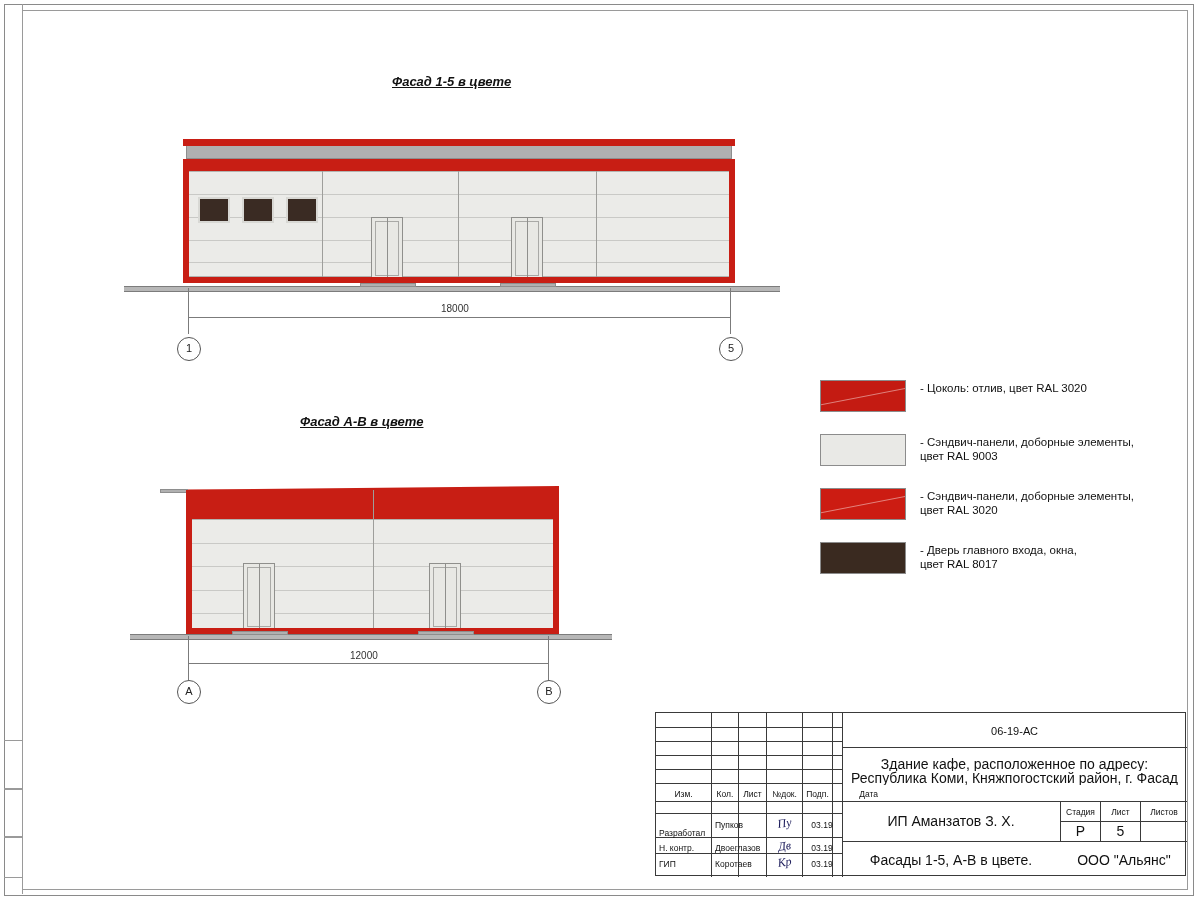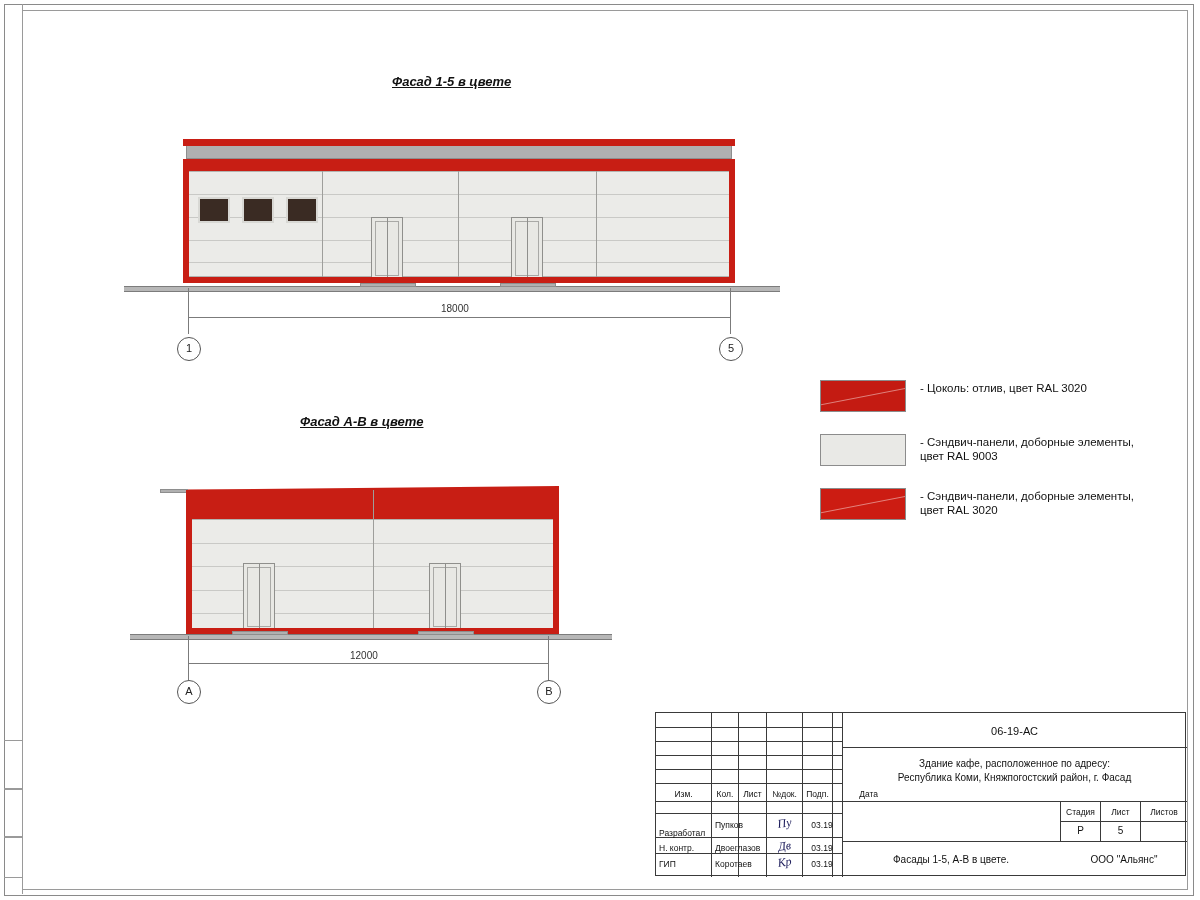--- a/index.html
+++ b/index.html
@@ -218,21 +218,21 @@
     line-height: 10px;
   }
   .tb-cell.left {
     justify-content: flex-start;
     padding-left: 3px;
   }
   .tb-code {
     font-size: 11px;
   }
   .tb-mid {
-    font-size: 10px;
+    font-size: 14px;
   }
   .sig {
     font-family: "Liberation Serif", serif;
     font-style: italic;
     font-size: 12px;
     color: #1b1b5a;
     transform: rotate(-8deg);
   }
 </style>
 </head>
@@ -355,20 +355,25 @@
       <div class="legend-swatch" style="background:#e9e9e6;"></div>
       <div class="legend-label" style="white-space:pre-line;">- Сэндвич-панели, доборные элементы,
 цвет RAL 9003</div>
     </div>
     <div class="legend-row">
       <div class="legend-swatch" style="background:#cc1c12;">
         <div class="diag"></div>
       </div>
       <div class="legend-label" style="white-space:pre-line;">- Сэндвич-панели, доборные элементы,
 цвет RAL 3020</div>
+    </div>
+    <div class="legend-row">
+      <div class="legend-swatch" style="background:#3a2a20;"></div>
+      <div class="legend-label" style="white-space:pre-line;">- Дверь главного входа, окна,
+цвет RAL 8017</div>
     </div>
   </div>
 
   <div class="titleblock">
 
     <div class="tb-line" style="left:55px; top:0; width:1px; height:164px;"></div>
     <div class="tb-line" style="left:82px; top:0; width:1px; height:164px;"></div>
     <div class="tb-line" style="left:110px; top:0; width:1px; height:164px;"></div>
     <div class="tb-line" style="left:146px; top:0; width:1px; height:164px;"></div>
     <div class="tb-line" style="left:176px; top:0; width:1px; height:164px;"></div>
@@ -415,20 +420,21 @@
     <div class="tb-cell left" style="left:0; top:128px; width:55px; height:14px;text-align:center;">Н. контр.</div>
     <div class="tb-cell left" style="left:56px; top:128px; width:54px; height:14px;">Двоеглазов</div>
     <div class="tb-cell sig" style="left:111px; top:126px; width:35px; height:14px;">Дв</div>
     <div class="tb-cell" style="left:147px; top:128px; width:38px; height:14px;">03.19</div>
 
     <div class="tb-cell left" style="left:0; top:144px; width:55px; height:14px;">ГИП</div>
     <div class="tb-cell left" style="left:56px; top:144px; width:54px; height:14px;">Коротаев</div>
     <div class="tb-cell sig" style="left:111px; top:142px; width:35px; height:14px;">Кр</div>
     <div class="tb-cell" style="left:147px; top:144px; width:38px; height:14px;">03.19</div>
 
+    <div class="tb-cell tb-mid" style="left:186px; top:96px; width:218px; height:24px;">ИП Аманзатов З. Х.</div>
 
     <div class="tb-cell" style="left:405px; top:92px; width:39px; height:14px;">Стадия</div>
     <div class="tb-cell" style="left:445px; top:92px; width:39px; height:14px;">Лист</div>
     <div class="tb-cell" style="left:485px; top:92px; width:46px; height:14px;">Листов</div>
     <div class="tb-cell tb-mid" style="left:405px; top:110px; width:39px; height:16px;">Р</div>
     <div class="tb-cell tb-mid" style="left:445px; top:110px; width:39px; height:16px;">5</div>
     <div class="tb-cell tb-mid" style="left:485px; top:110px; width:46px; height:16px;"></div>
 
     <div class="tb-cell tb-mid" style="left:186px; top:134px; width:218px; height:26px;">Фасады 1-5, А-В в цвете.</div>
     <div class="tb-cell tb-mid" style="left:405px; top:134px; width:126px; height:26px;">ООО "Альянс"</div>

